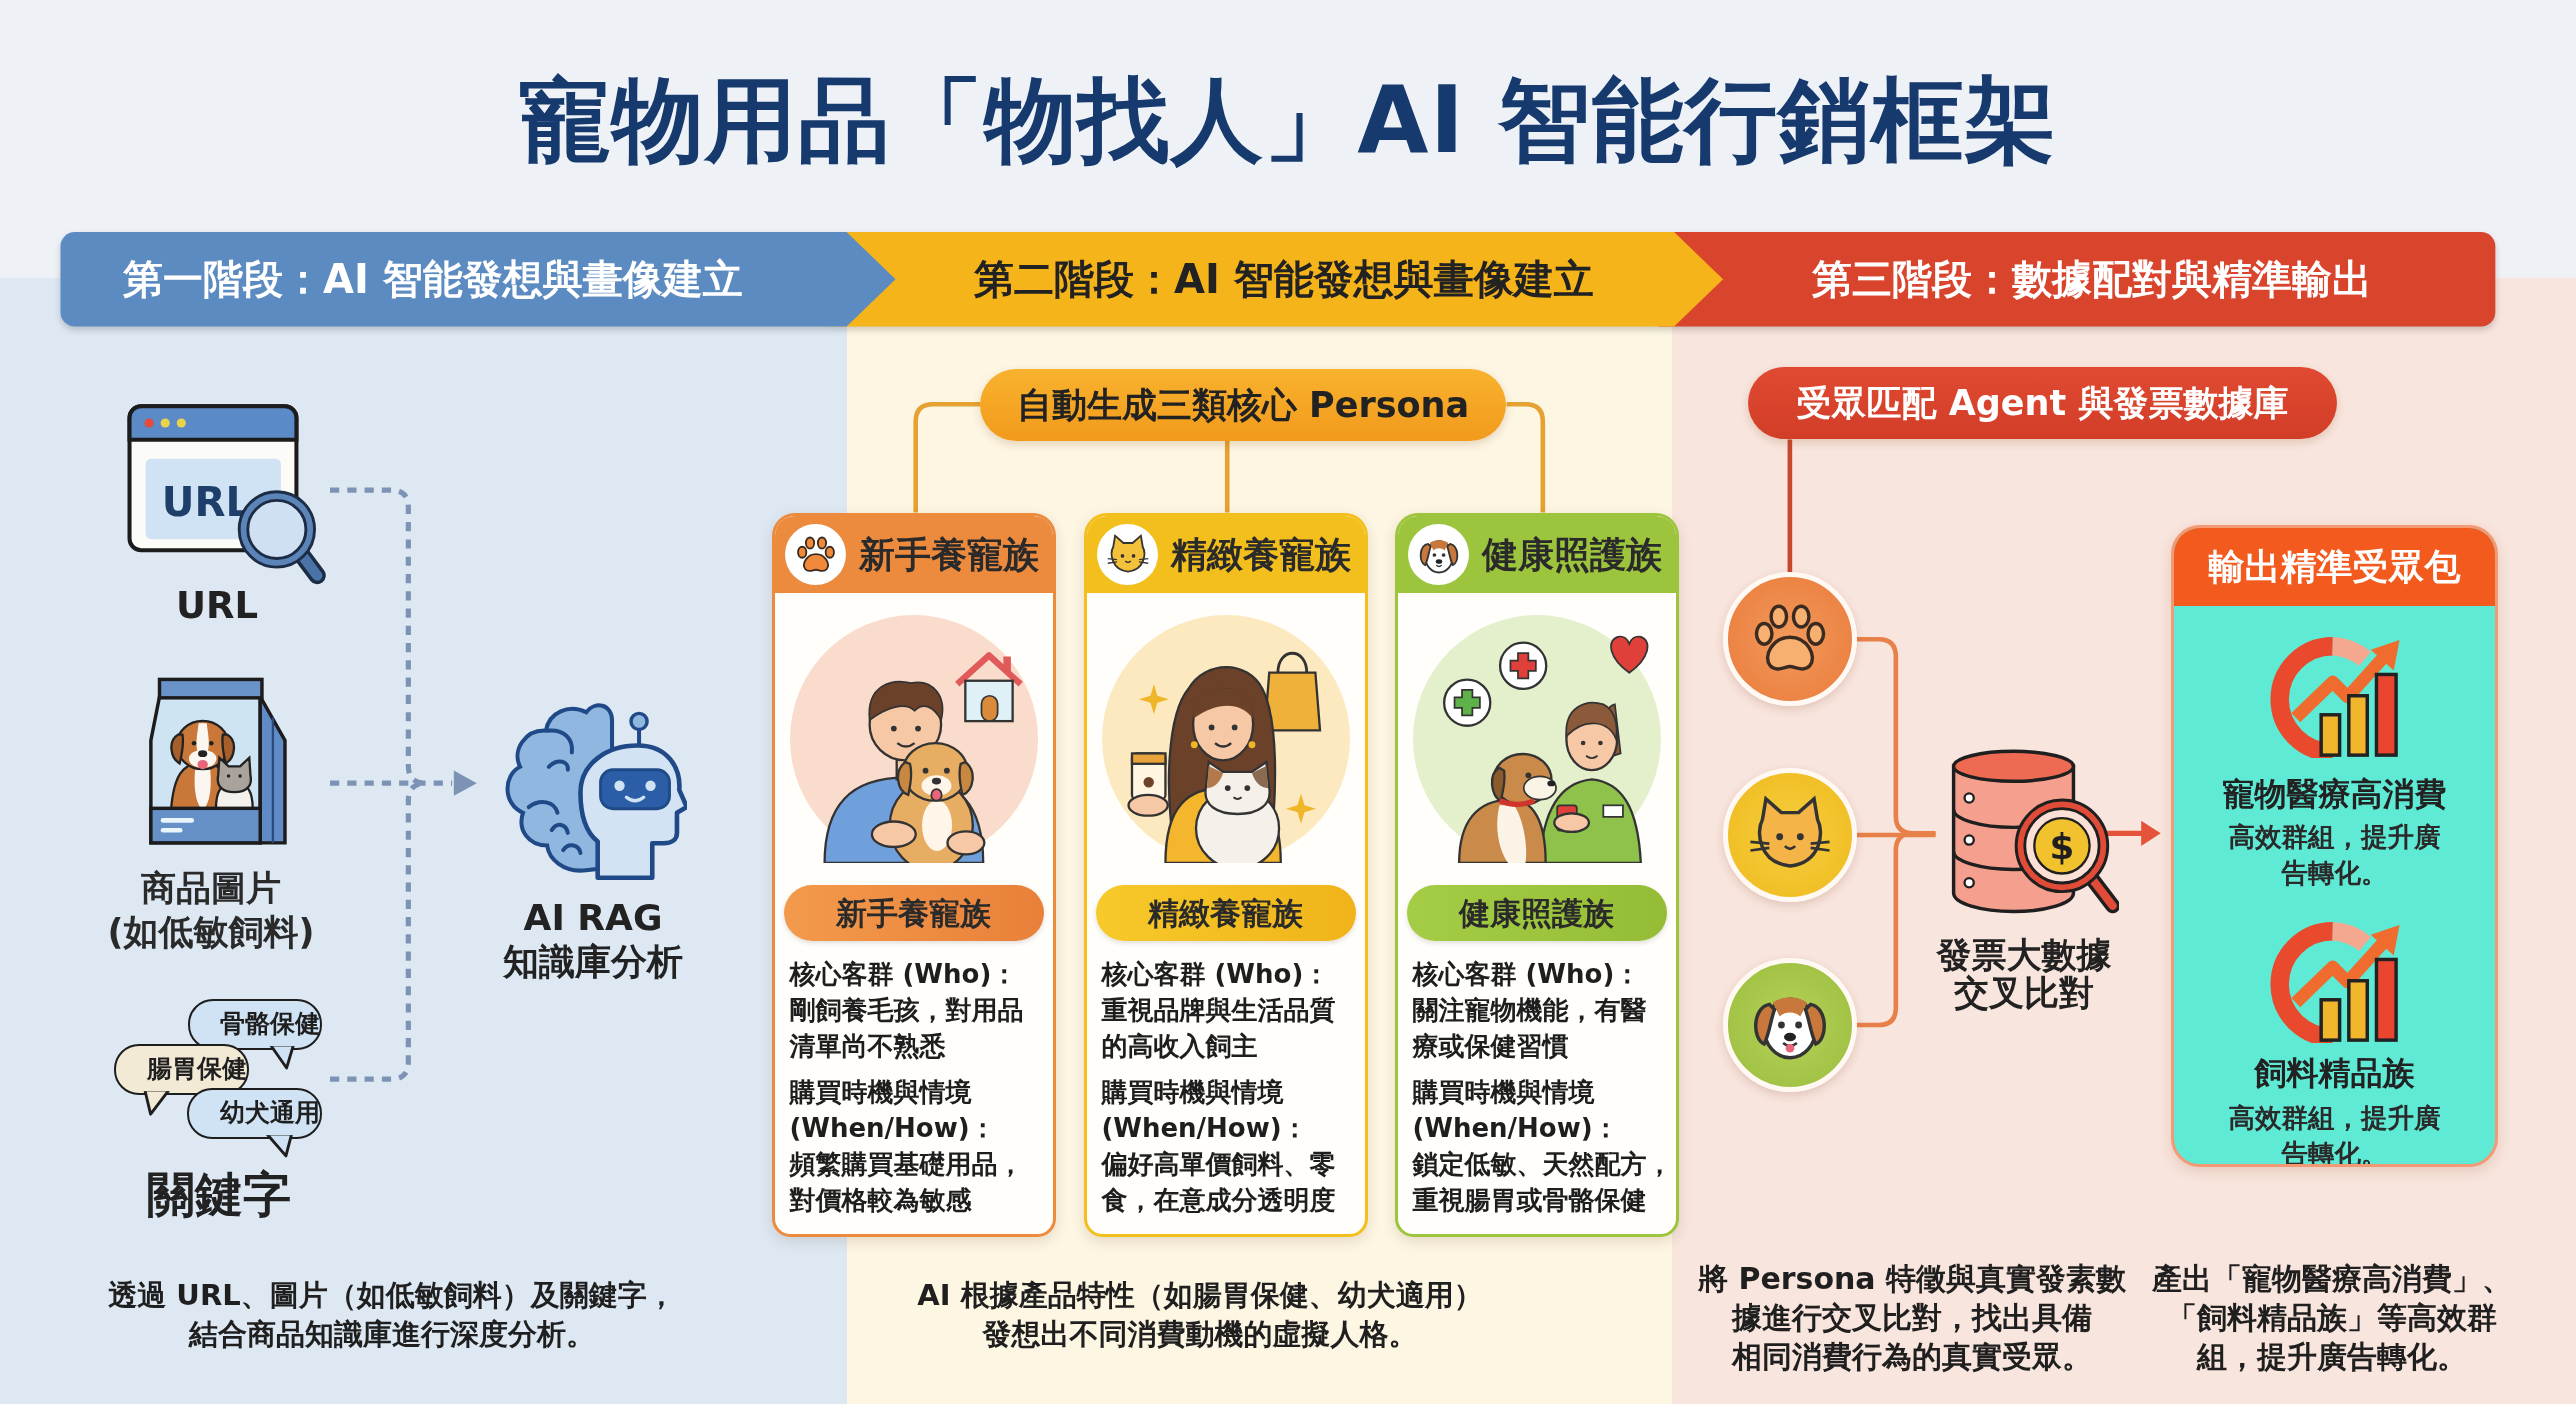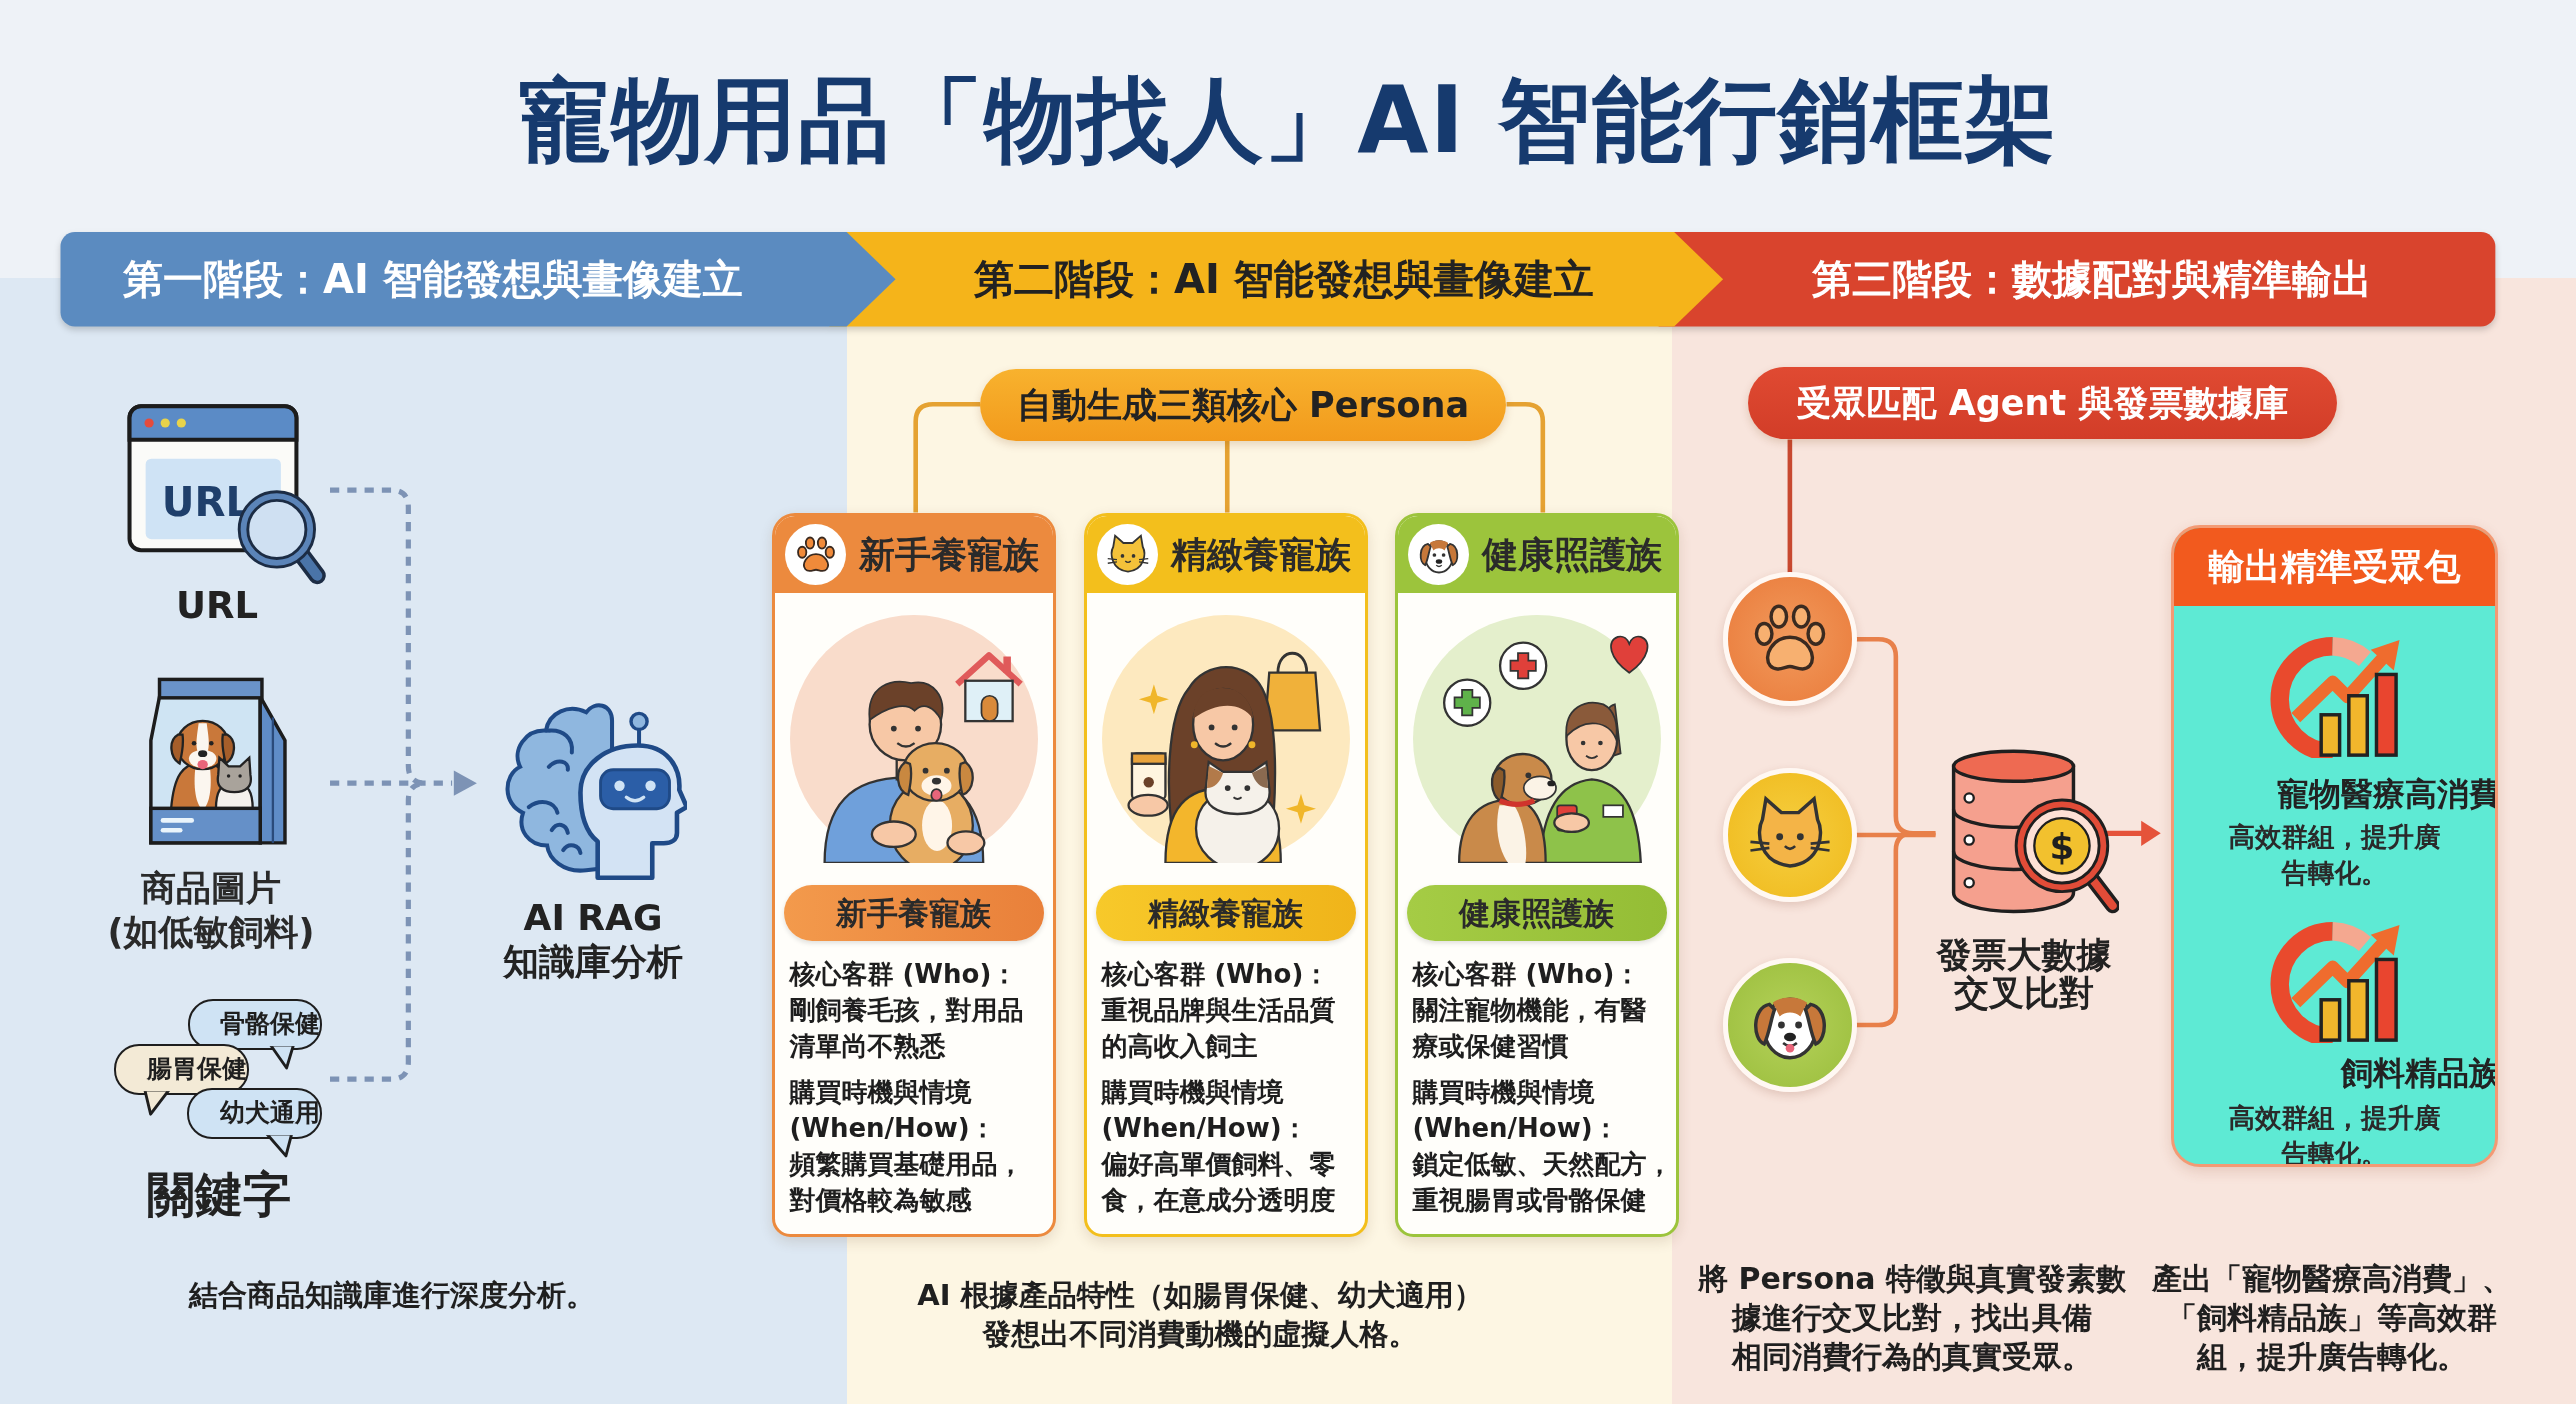--- a/index.html
+++ b/index.html
@@ -20,21 +20,21 @@
 .card-head{position:absolute;left:0;top:0;width:100%;height:77px}
 .card-icon{position:absolute;left:10.4px;top:8px;width:61px;height:61px;border-radius:50%;background:#fff;border:2.3px solid rgba(255,255,255,.7);display:flex;align-items:center;justify-content:center}
 .card-title{position:absolute;left:84px;top:0;height:77px;line-height:77px;font-size:36px;color:#2a2a2a;white-space:nowrap}
 .card-illus{position:absolute;left:15px;top:99px;width:248px;height:248px}
 .card-pill{position:absolute;left:8.6px;top:369px;width:260px;height:56px;border-radius:28px;text-align:center;line-height:56px;font-size:31px;color:#2a2a2a;box-shadow:0 2.3px 5.8px rgba(0,0,0,.12)}
 .card-text{position:absolute;left:14.4px;top:440px;width:265px;font-size:26px;line-height:36px;color:#1e1e1e;white-space:nowrap}
 .card-text .blk2{margin-top:9.8px}
 .p3circle{position:absolute;width:134px;height:134px;border-radius:50%;border:5.2px solid #fff8f3;display:flex;align-items:center;justify-content:center;box-shadow:0 3.5px 9.2px rgba(120,50,30,.18);z-index:3}
 .out-card{position:absolute;left:2171px;top:525px;width:327px;height:642px;border:3.5px solid #f39a74;border-radius:29px;background:#5eead4;overflow:hidden;z-index:3;box-shadow:0 4.6px 12.7px rgba(140,60,30,.16)}
 .out-head{position:absolute;left:0;top:0;width:100%;height:78px;background:#f25a1e;color:#fff;font-size:36px;line-height:78px;text-align:center}
-.out-title{position:absolute;left:6px;width:100%;text-align:right;font-size:32px;line-height:40px;color:#222;white-space:nowrap}
+.out-title{position:absolute;left:0;width:100%;text-align:center;font-size:32px;line-height:40px;color:#222;white-space:nowrap}
 .out-desc{position:absolute;left:0;width:100%;text-align:center;font-size:26.5px;line-height:36px;color:#2a2a2a;white-space:nowrap}
 .caption{font-size:29px;line-height:39px;color:#1f1f1f}
 .caption3{font-size:30px;line-height:39px;color:#1f1f1f}
 </style>
 </head>
 <body>
 
 <div class="colbg" style="left:0;width:847px;background:#dde8f3"></div>
 <div class="colbg" style="left:847px;width:825px;background:#fdf6e3"></div>
 <div class="colbg" style="left:1672px;width:904px;background:#f8e5dd"></div>
@@ -166,20 +166,21 @@
   <circle cx="218" cy="158" r="9" fill="#cfe3f5"></circle>
     <circle cx="272" cy="158" r="9" fill="#cfe3f5"></circle>
   <path d="M230 178 Q245 190 260 178" stroke="#cfe3f5" stroke-width="6" fill="none" stroke-linecap="round"></path>
 </svg>
 <div class="ctr" style="left:593px;top:896px;font-size:36px;line-height:44px;color:#222">
   <div>AI RAG</div>
   <div>知識庫分析</div>
 </div>
 
 <div class="ctr caption" style="left:392px;top:1276px">
+  <div>透過 URL、圖片（如低敏飼料）及關鍵字，</div>
   <div>結合商品知識庫進行深度分析。</div>
 </div>
 
 <div class="pill" style="left:980px;top:369px;width:526px;height:72px;line-height:72px;font-size:35px;color:#222;background:linear-gradient(#f8b22e,#f29a1c)">
   <span>自動生成三類核心 Persona</span>
 </div>
 
 <div class="card" style="left:772px;border-color:#ec8a3e">
   <div class="card-head" style="background:#ec8a3e">
     <div class="card-icon">

